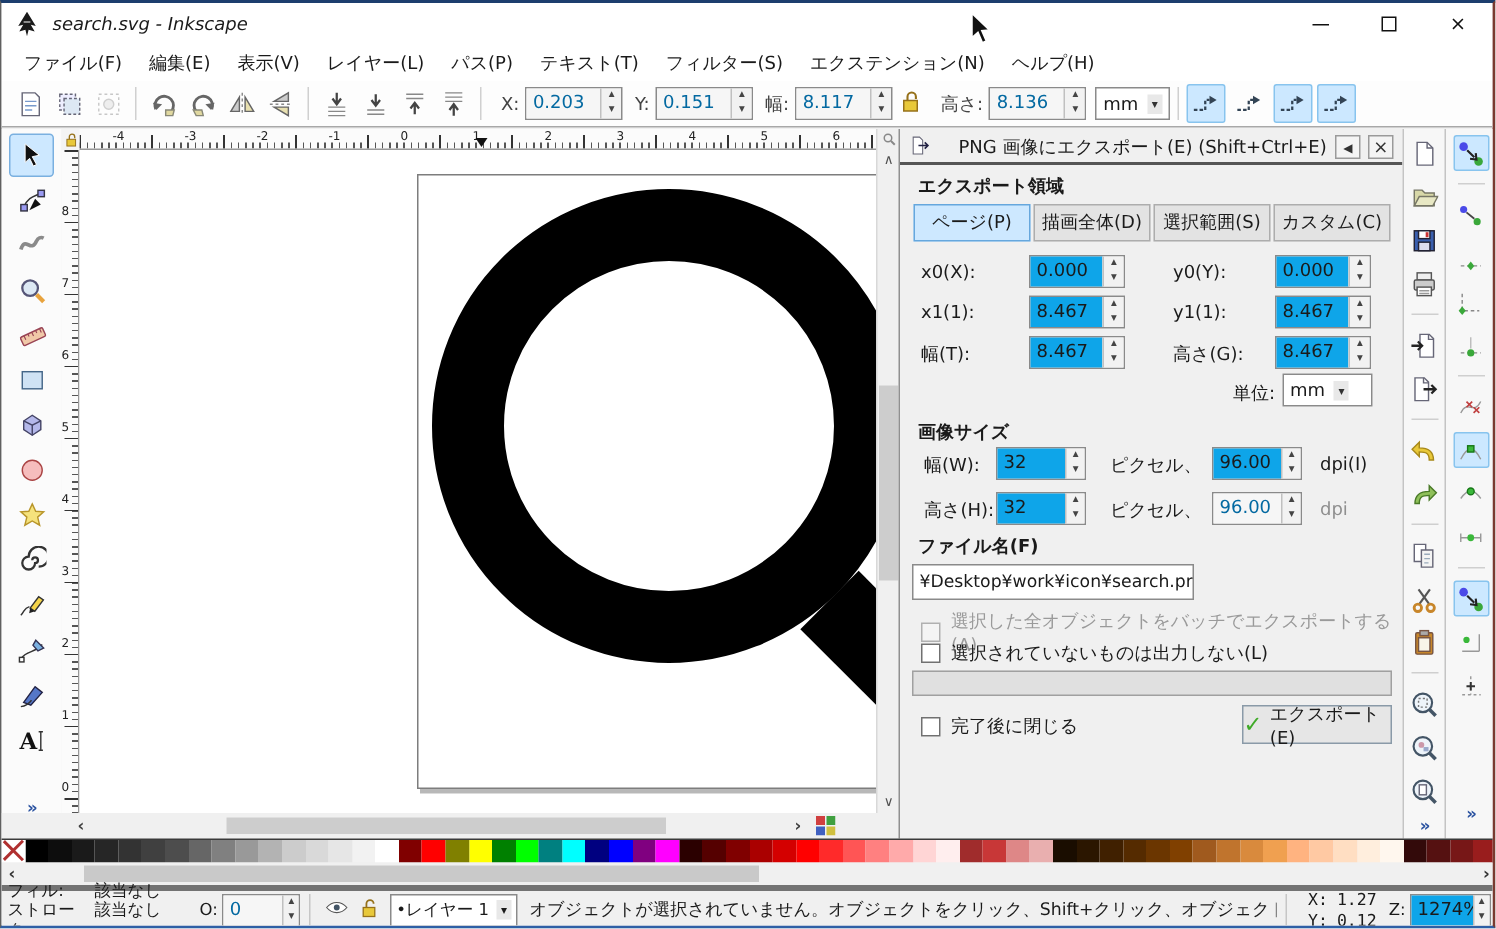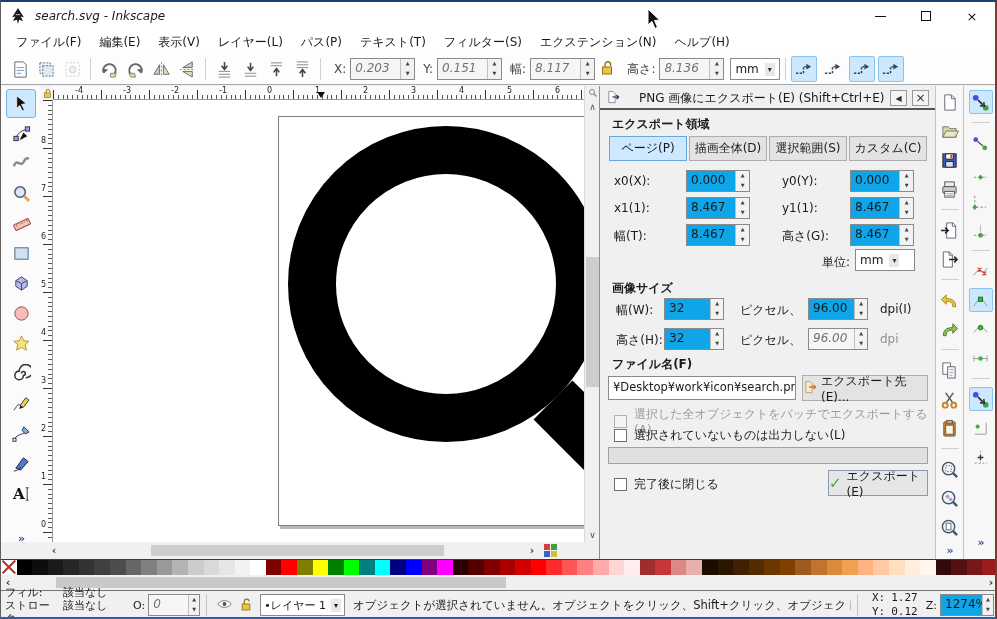--- a/index.html
+++ b/index.html
@@ -25,21 +25,21 @@
 
   
   #toolbar { left:0; top:52px; width:100%; height:31px; background:#fdfdfd; border-bottom:1px solid #a8a8a8; display:flex; align-items:center; padding-left:6px; }
   .tbtn { width:26px; height:26px; display:flex; align-items:center; justify-content:center; border-radius:2px; }
   .tbtn.dim { opacity:.45; }
   .tbtn.toggled { background:#cce8ff; border:1px solid #88c4ee; }
   .tsep { width:1px; height:22px; background:#d0d0d0; margin:0 5px; }
   .tlabel { color:#444; margin:0 4px 0 8px; }
   .spin { display:inline-flex; height:22px; border:1px solid #8a8a8a; background:#fff; }
   .spin .sval { width:49px; padding:2px 4px; font-size:12px; background:#0ea5e9; overflow:hidden; white-space:nowrap; }
-  .spin.disabled .sval { color:#737373; background:#f6f6f6;font-style:italic; }
+  .spin.disabled .sval { color:#0369a1; background:#f6f6f6; }
   .spin .arrows { width:14px; display:flex; flex-direction:column; border-left:1px solid #c0c0c0; background:#f2f2f2; }
   .spin .arrows div { flex:1; font-size:5px; line-height:9px; text-align:center; color:#444; }
   .dropdown { display:inline-flex; align-items:center; height:22px; border:1px solid #8a8a8a; background:#fff; padding:0 4px; }
   .dropdown .dd-arrow { margin-left:6px; font-size:8px; color:#333; background:#e8e8e8; padding:2px 3px; }
 
   
   #toolbox { left:0; top:84px; width:40px; height:473px; background:#fbfbfb; display:flex; flex-direction:column; align-items:center; padding-top:3px; }
   .tool { width:30px; height:29px; display:flex; align-items:center; justify-content:center; border:1px solid transparent; border-radius:3px; margin-bottom:1px; }
   .tool.active { background:#cde8ff; border-color:#7ab0e0; }
   .overflow { color:#2a52a0; font-weight:bold; font-size:11px; letter-spacing:-1px; }
@@ -111,21 +111,21 @@
   .swatch { flex:1 1 0; height:100%; }
   .swatch.none { background:#fff; position:relative; }
   .swatch.none:before, .swatch.none:after { content:""; position:absolute; left:-1px; right:-1px; top:6px; height:2px; background:#b03030; }
   .swatch.none:before { transform:rotate(45deg); }
   .swatch.none:after { transform:rotate(-45deg); }
   #palette-scroll { left:0; top:573px; width:997px; height:15px; background:#f0f0f0; }
   #pthumb { position:absolute; left:55px; top:2px; width:450px; height:11px; background:#c9c9c9; }
   .psb-arrow { position:absolute; top:0; height:15px; width:14px; color:#333; font-weight:bold; display:flex; align-items:center; justify-content:center; font-size:11px; }
 
   
-  #statusbar { left:0; top:588px; width:997px; height:29px; background:#f0f0f0; border-top:1px solid #737373; display:flex; align-items:center; font-size:11px; }
+  #statusbar { left:0; top:588px; width:997px; height:29px; background:#f0f0f0; border-top:4px solid #737373; display:flex; align-items:center; font-size:11px; }
   #fillstroke { display:flex; flex-direction:column; justify-content:center; margin-left:4px; line-height:13px; width:128px; }
   #fillstroke .row { display:flex; }
   #fillstroke .lab { width:58px; }
   .ssep { width:1px; height:22px; background:#c6c6c6; margin:0 6px; }
   #layer-combo { display:flex; align-items:center; height:22px; border:1px solid #8a8a8a; background:#fff; padding:0 3px; margin-left:4px; }
   #layer-combo .dd-arrow { margin-left:5px; font-size:8px; background:#e8e8e8; padding:2px 3px; }
   #status-msg { margin-left:8px; white-space:nowrap; overflow:hidden; flex:1; font-size:11.5px; }
   #xy-block { font-family:"DejaVu Sans Mono",monospace; font-size:11px; line-height:12px; margin:0 4px; }
   #xy-block table td { padding:0 2px; text-align:right; }
   #zoom-field { display:flex; align-items:center; margin-right:4px; }
@@ -582,27 +582,20 @@
           <span class="sval">96.00</span>
           <span class="arrows">
             <div>▲</div>
             <div>▼</div>
           </span>
         </span></div>
     <div class="flabel gray" style="left:280px;top:246px">dpi</div>
 
     <div class="sect" style="left:12px;top:270px">ファイル名(F)</div>
     <div id="filename-input">¥Desktop¥work¥icon¥search.png</div>
-    <div id="exportto-btn">
-      <span style="margin:0"><svg width="14" height="14" viewBox="0 0 20 20">
-            <path d="M4 2 h6 l3 3 v13 h-9 z" fill="#f8e8c8" stroke="#a86"></path>
-            <path d="M9 10 h9 M15 7 l3 3 l-3 3" fill="none" stroke="#c4761c" stroke-width="1.8"></path>
-          </svg></span>
-      <span>エクスポート先(E)...</span>
-    </div>
 
     <div class="checkrow disabled" style="left:14px;top:320px">
       <span class="cbox"></span>
         <span>選択した全オブジェクトをバッチでエクスポートする(A)</span>
     </div>
     <div class="checkrow" style="left:14px;top:341px">
       <span class="cbox"></span>
         <span>選択されていないものは出力しない(L)</span>
     </div>
     <div id="progressbar"></div>

